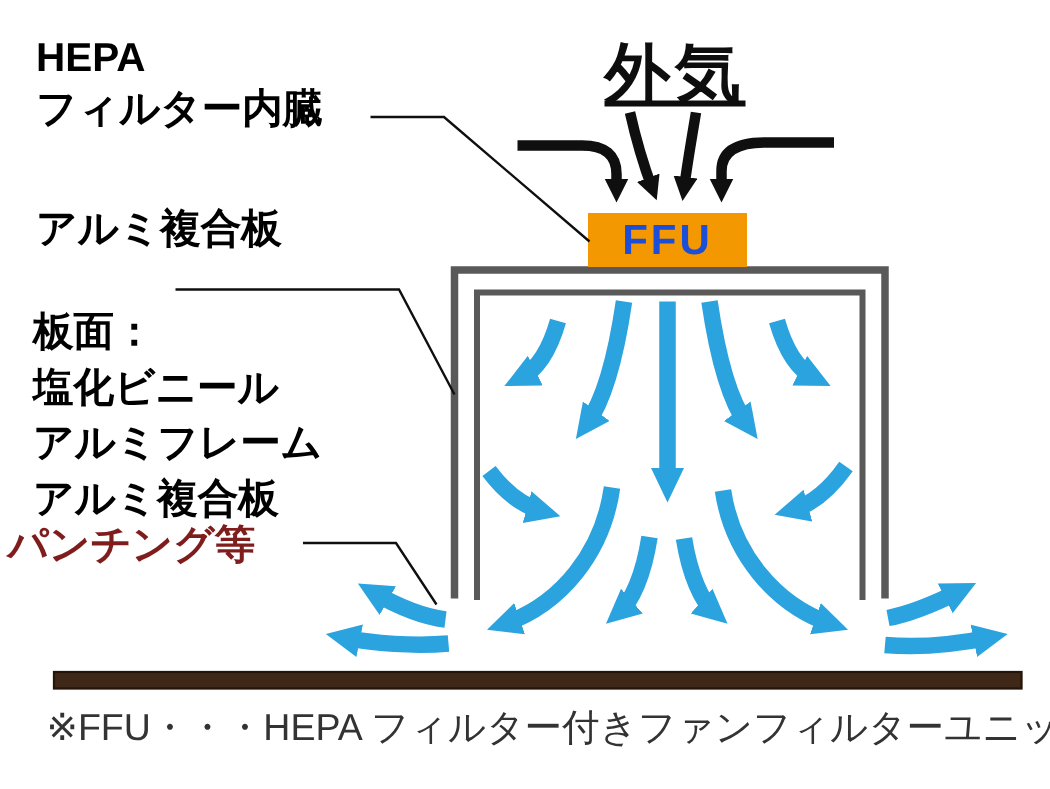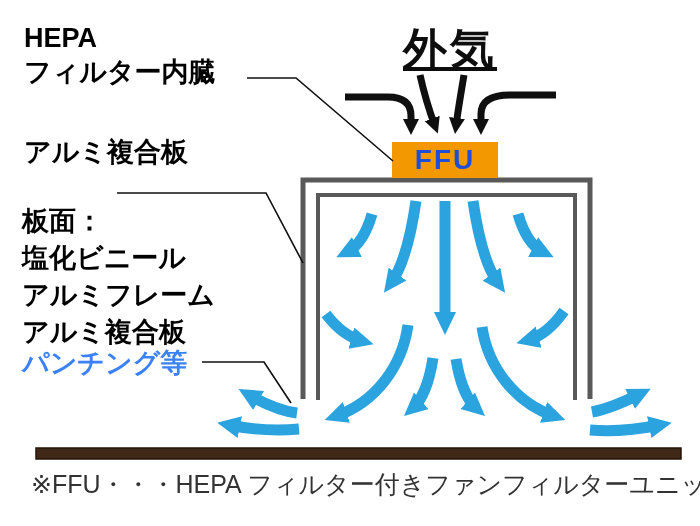--- a/index.html
+++ b/index.html
@@ -10,21 +10,21 @@
   #diagram-svg{position:absolute;left:0;top:0;width:700px;height:526px;}
   .abs{position:absolute;}
   .label{
     font-weight:bold;color:#000000;font-size:27px;letter-spacing:0px;
     white-space:nowrap;
   }
   .label .ln{display:block;}
   .hepa-block{left:24px;top:21px;line-height:34px;}
   .frame-block{left:24px;top:135px;line-height:34px;}
   .panel-block{left:22px;top:179px;line-height:37px;margin-top:24px;}
-  .gap-block{left:22px;top:347px;line-height:33px;color:#3b82f6;}
+  .gap-block{left:5px;top:347px;line-height:33px;color:#7f1d1d;}
   .outside-air{
     left:392px;top:20px;width:116px;text-align:center;
     font-weight:bold;font-size:44px;color:#0d0d0d;letter-spacing:3px;white-space:nowrap;text-decoration:underline;
   }
   .ffu-text{
     left:392px;top:142px;width:106px;height:36px;line-height:36px;text-align:center;
     font-weight:bold;font-size:28px;color:#1d4ed8;letter-spacing:2px;
   }
   .footnote{
     left:31px;top:468px;font-size:25px;color:#333333;white-space:nowrap;letter-spacing:0px;

